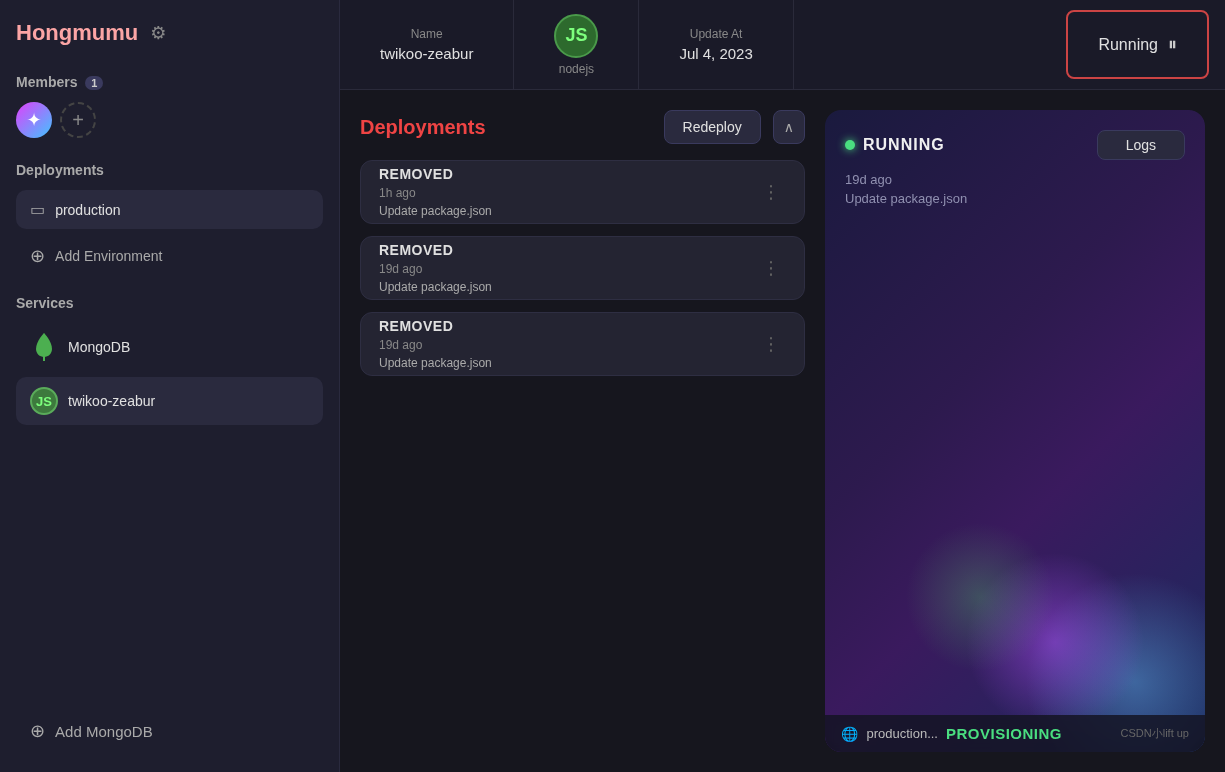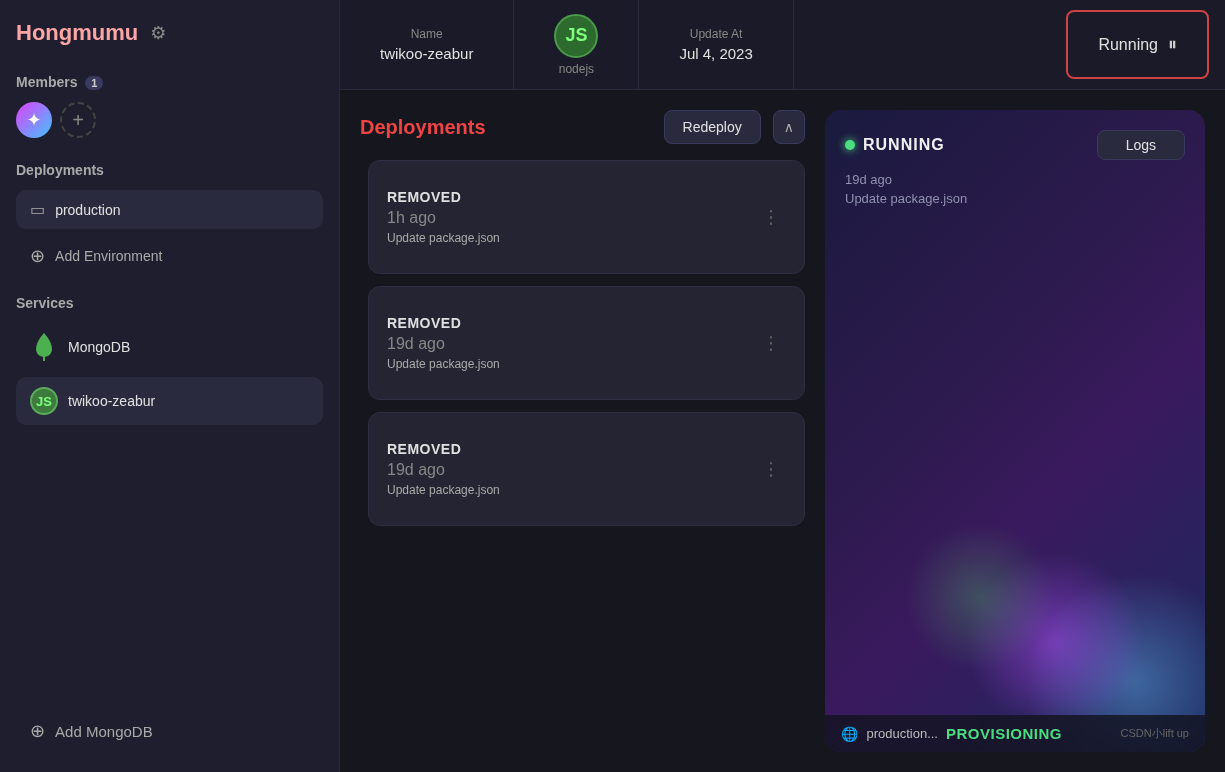--- a/index.html
+++ b/index.html
@@ -331,44 +331,43 @@
     .deployment-cards {
       display: flex;
       flex-direction: column;
       gap: 12px;
       overflow-y: auto;
     }
 
     .deployment-card {
       background: #242432;
       border-radius: 12px;
-      padding: 28px 18px;
+      padding: 5px 18px;
       display: flex;
       align-items: center;
       justify-content: space-between;
       cursor: pointer;
       border: 1px solid #2e2e42;
-      margin-left: 8px;
     }
 
     .deployment-card-info {
       display: flex;
       flex-direction: column;
       gap: 4px;
     }
 
     .deployment-status-removed {
       font-size: 14px;
       font-weight: 600;
       color: #e0e0e0;
       letter-spacing: 0.5px;
     }
 
     .deployment-time {
-      font-size: 16px;
+      font-size: 12px;
       color: #888;
     }
 
     .deployment-commit {
       font-size: 12px;
       color: #aaa;
     }
 
     .more-dots {
       color: #666;

